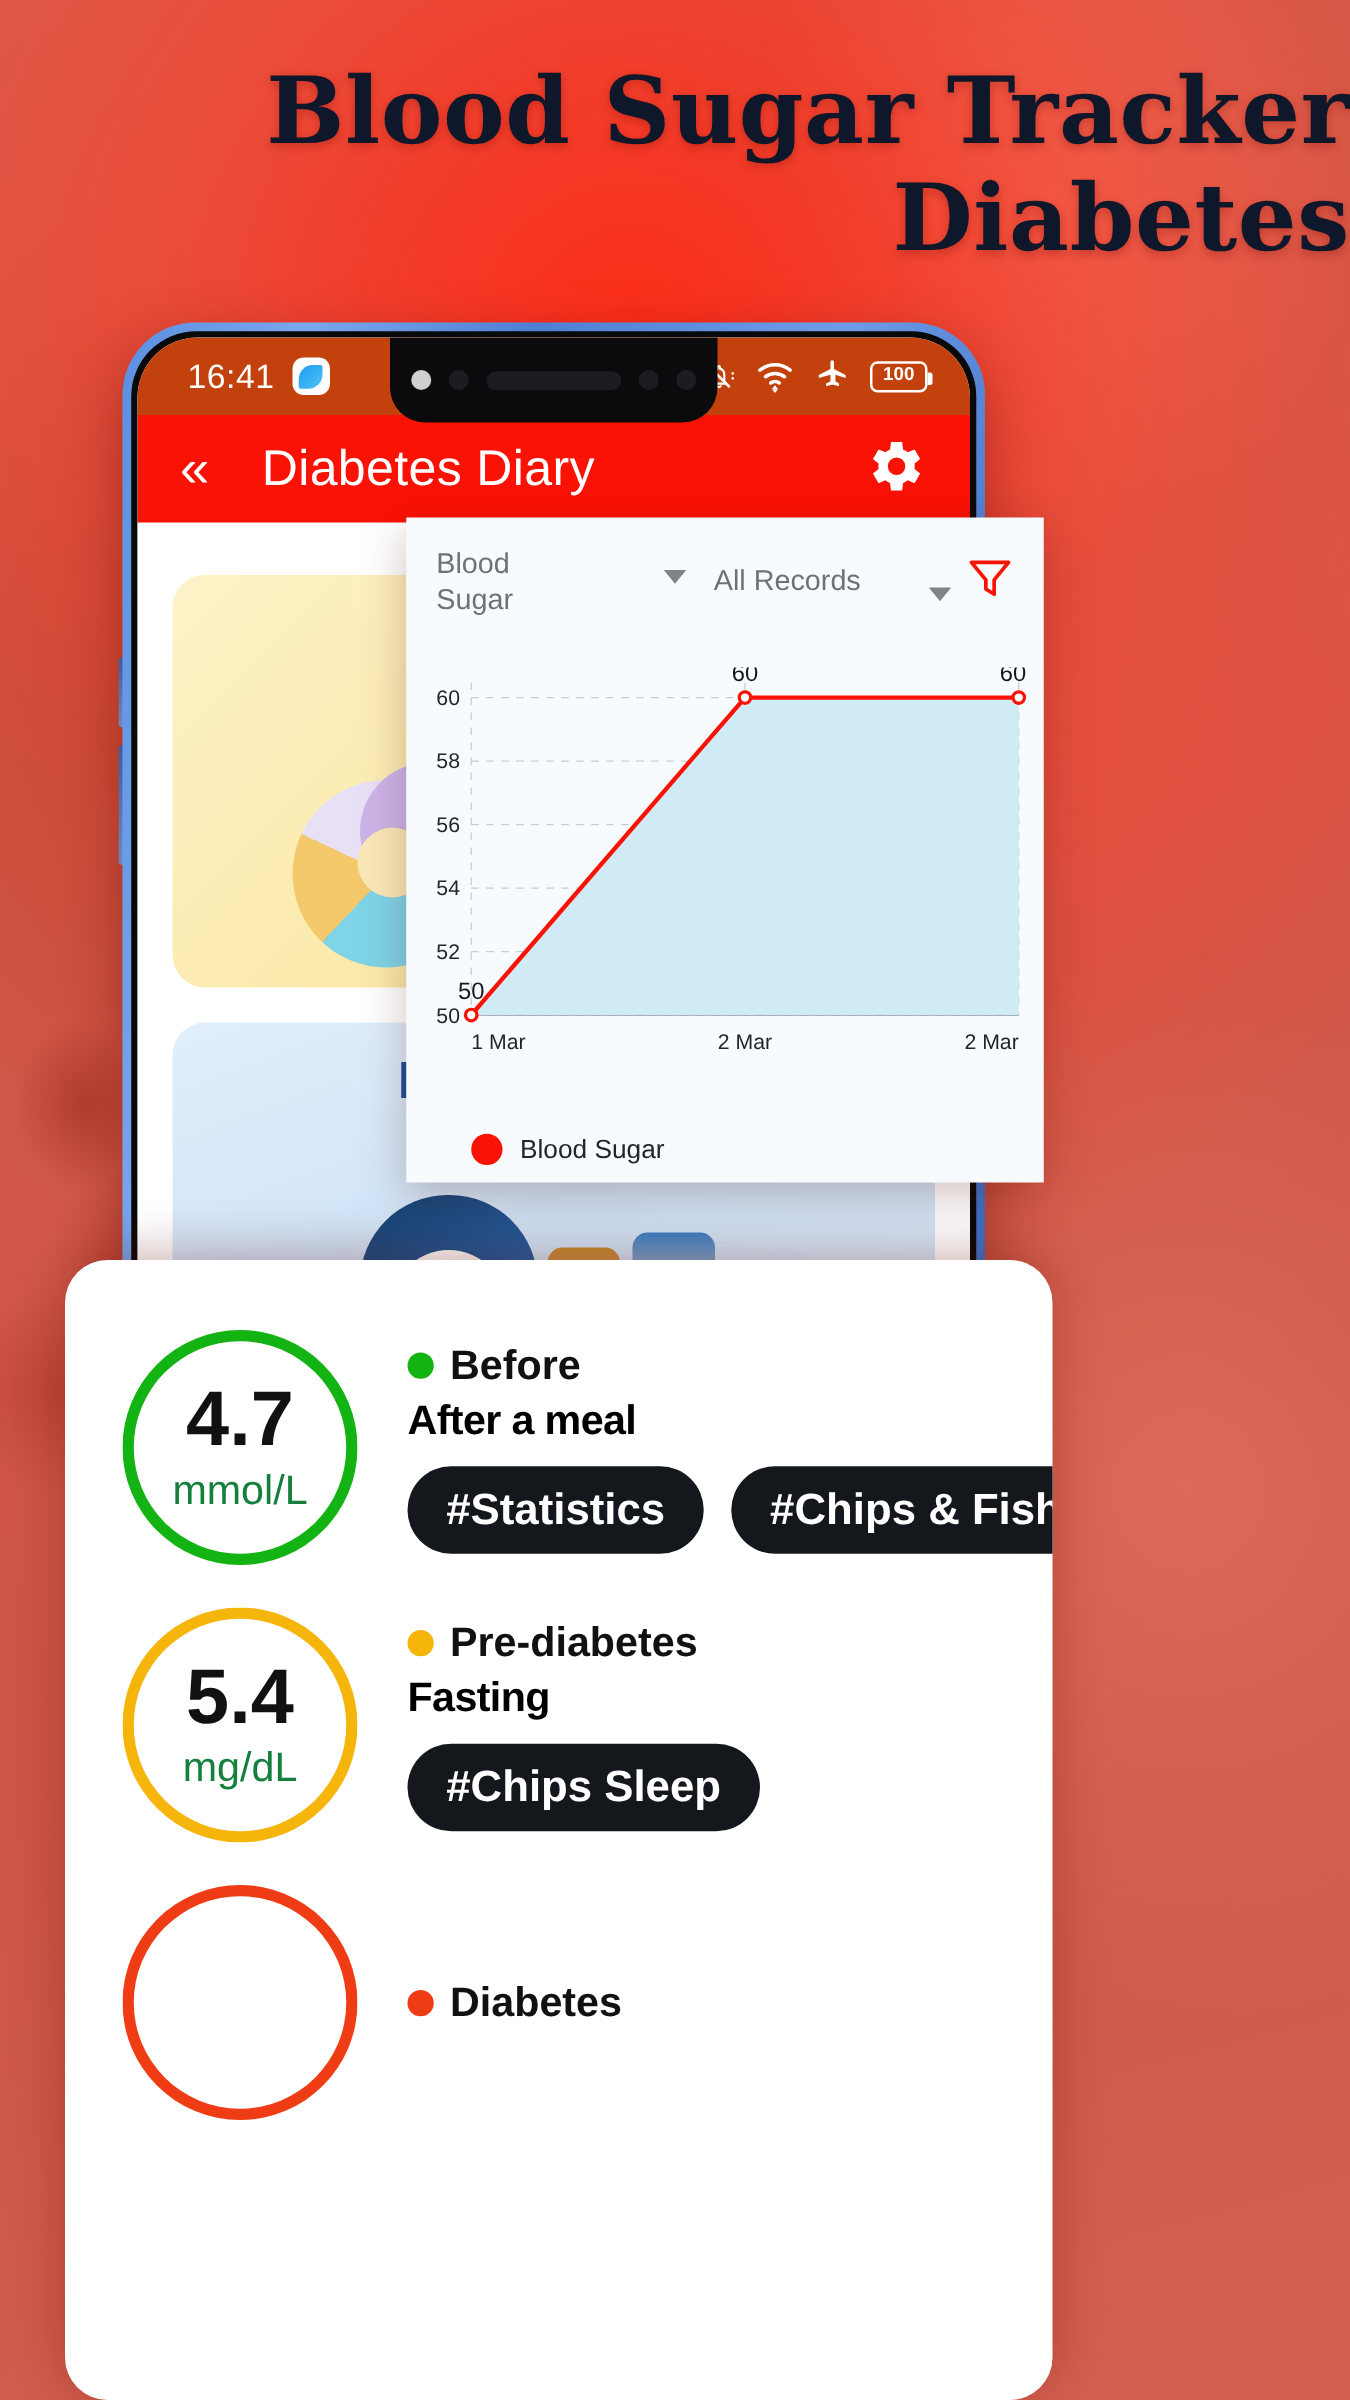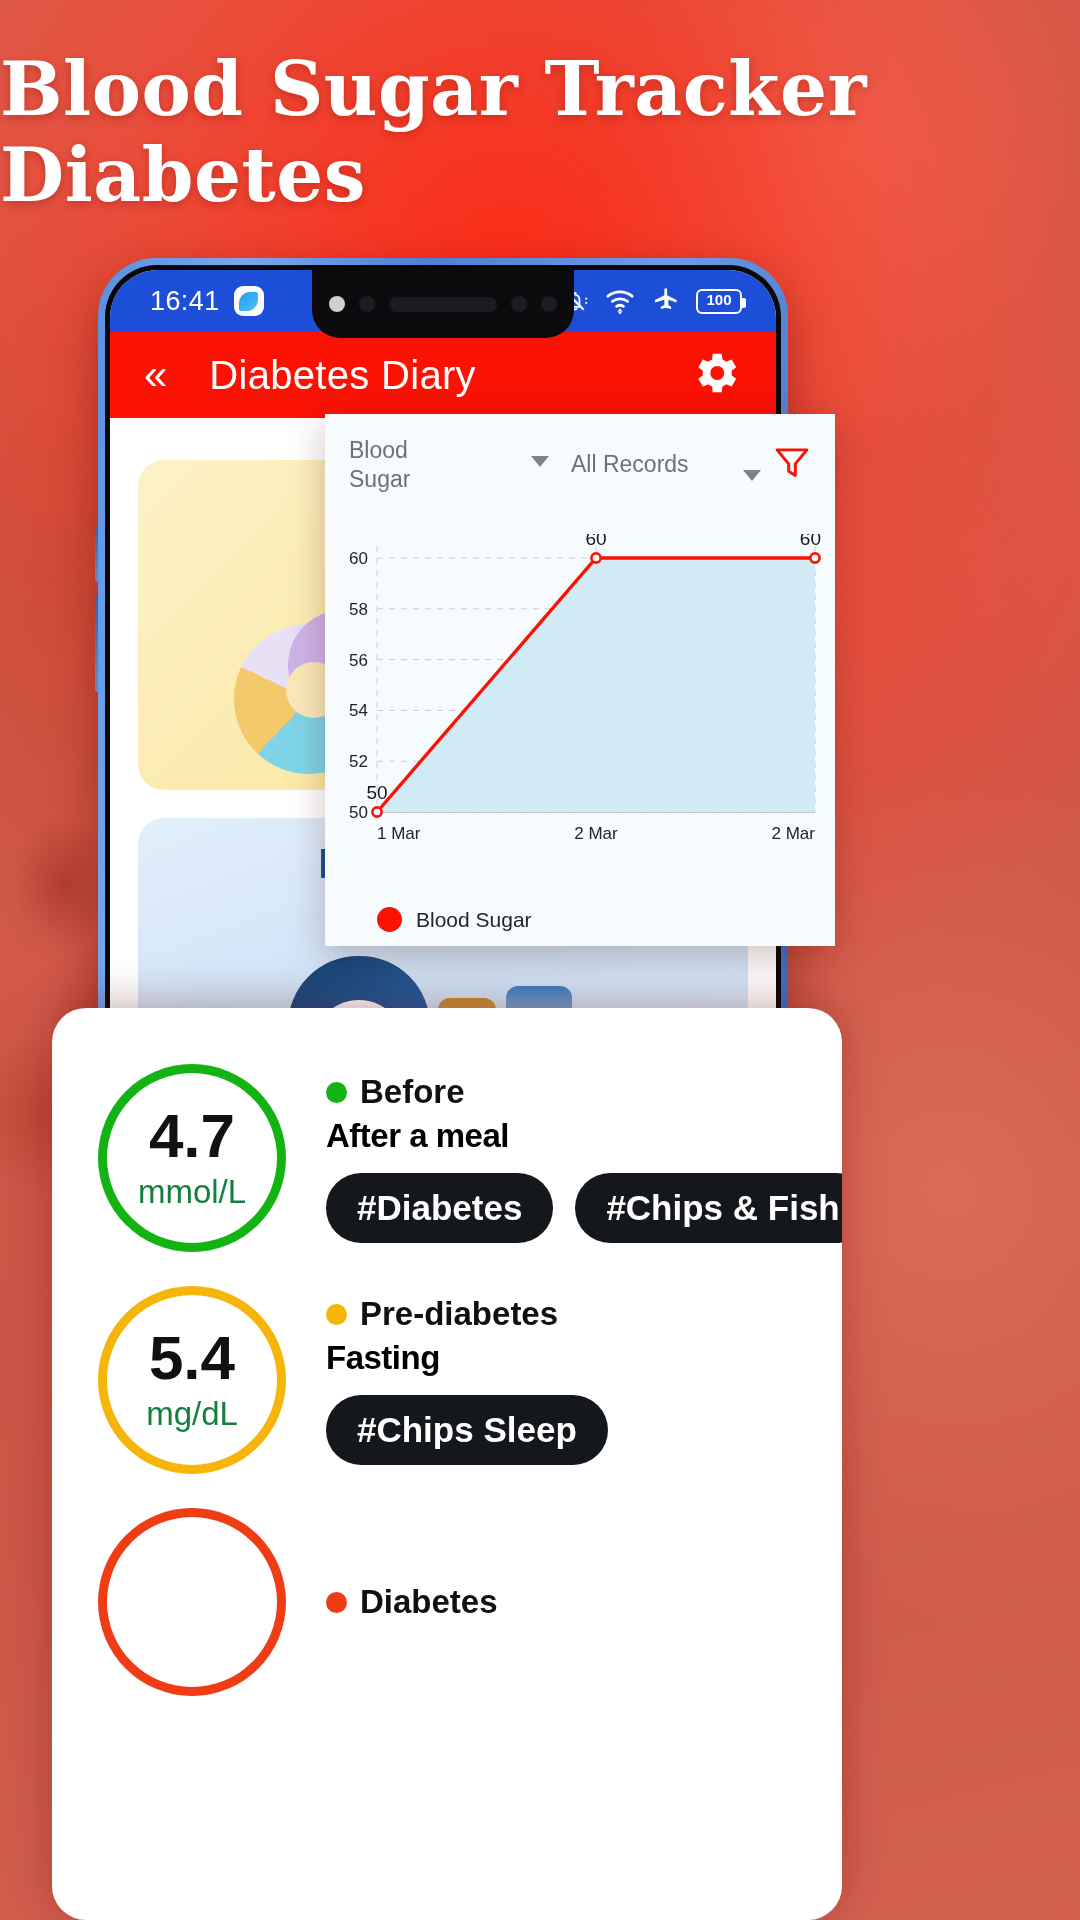--- a/index.html
+++ b/index.html
@@ -25,23 +25,23 @@
     content:""; position:absolute; inset:0;
     background:
       radial-gradient(ellipse 7% 5% at 6% 46%, rgba(150,40,30,.5) 0%, rgba(150,40,30,0) 70%),
       radial-gradient(ellipse 9% 6% at 4% 58%, rgba(170,50,35,.45) 0%, rgba(170,50,35,0) 72%),
       radial-gradient(ellipse 8% 5% at 10% 52%, rgba(190,70,55,.4) 0%, rgba(190,70,55,0) 70%);
   }
 
   
   #headline {
     position:absolute; top:46px; left:0; width:1080px;
-    text-align:left; z-index:6;
+    text-align:right; z-index:6;
     font-family:"DejaVu Serif", serif;
-    font-weight:bold; color:#ffffff;
+    font-weight:bold; color:#0f172a;
     font-size:74px; line-height:86px;
     letter-spacing:.5px;
     text-shadow:0 3px 8px rgba(120,10,0,.33);
   }
   #headline .l2 { display:block; }
 
   
   #phone {
     position:absolute; left:98px; top:258px;
     width:690px; height:760px; z-index:4;
@@ -67,21 +67,21 @@
     background:#ffffff;
   }
   
   .side-btn{ position:absolute; left:-3px; width:6px; border-radius:3px;
     background:linear-gradient(180deg,#3f6fc4,#7aa8ee); }
   .sb1{ top:268px; height:56px; }
   .sb2{ top:338px; height:96px; }
 
   
   #statusbar {
-    position:relative; height:62px; background:#1d4ed8;
+    position:relative; height:62px; background:#c2410c;
     display:flex; align-items:center; z-index:3;
   }
   #sb-left{ display:flex; align-items:center; gap:14px; padding-left:40px; }
   #sb-time{ color:#fff; font-size:27px; letter-spacing:.4px; }
   #sb-appicon{
     width:30px;height:30px;border-radius:9px;background:#fdfdfd;
     display:flex;align-items:center;justify-content:center;
   }
   #sb-appicon i{
     width:19px;height:19px;display:block;
@@ -378,21 +378,21 @@
       <div class="v">4.7</div>
       <div class="u">mmol/L</div>
     </div>
     <div class="rinfo">
       <div class="rstatus">
         <div class="d" style="background:#12b312"></div>
         <div class="t">Before</div>
       </div>
       <div class="rtitle">After a meal</div>
       <div class="tags">
-        <div class="tag">#Diabetes</div>
+        <div class="tag">#Statistics</div>
         <div class="tag">#Chips &amp; Fish</div>
       </div>
     </div>
   </div>
 
   <div class="reading">
     <div class="ring" style="box-shadow:inset 0 0 0 9px #f5b50a">
       <div class="v">5.4</div>
       <div class="u">mg/dL</div>
     </div>

